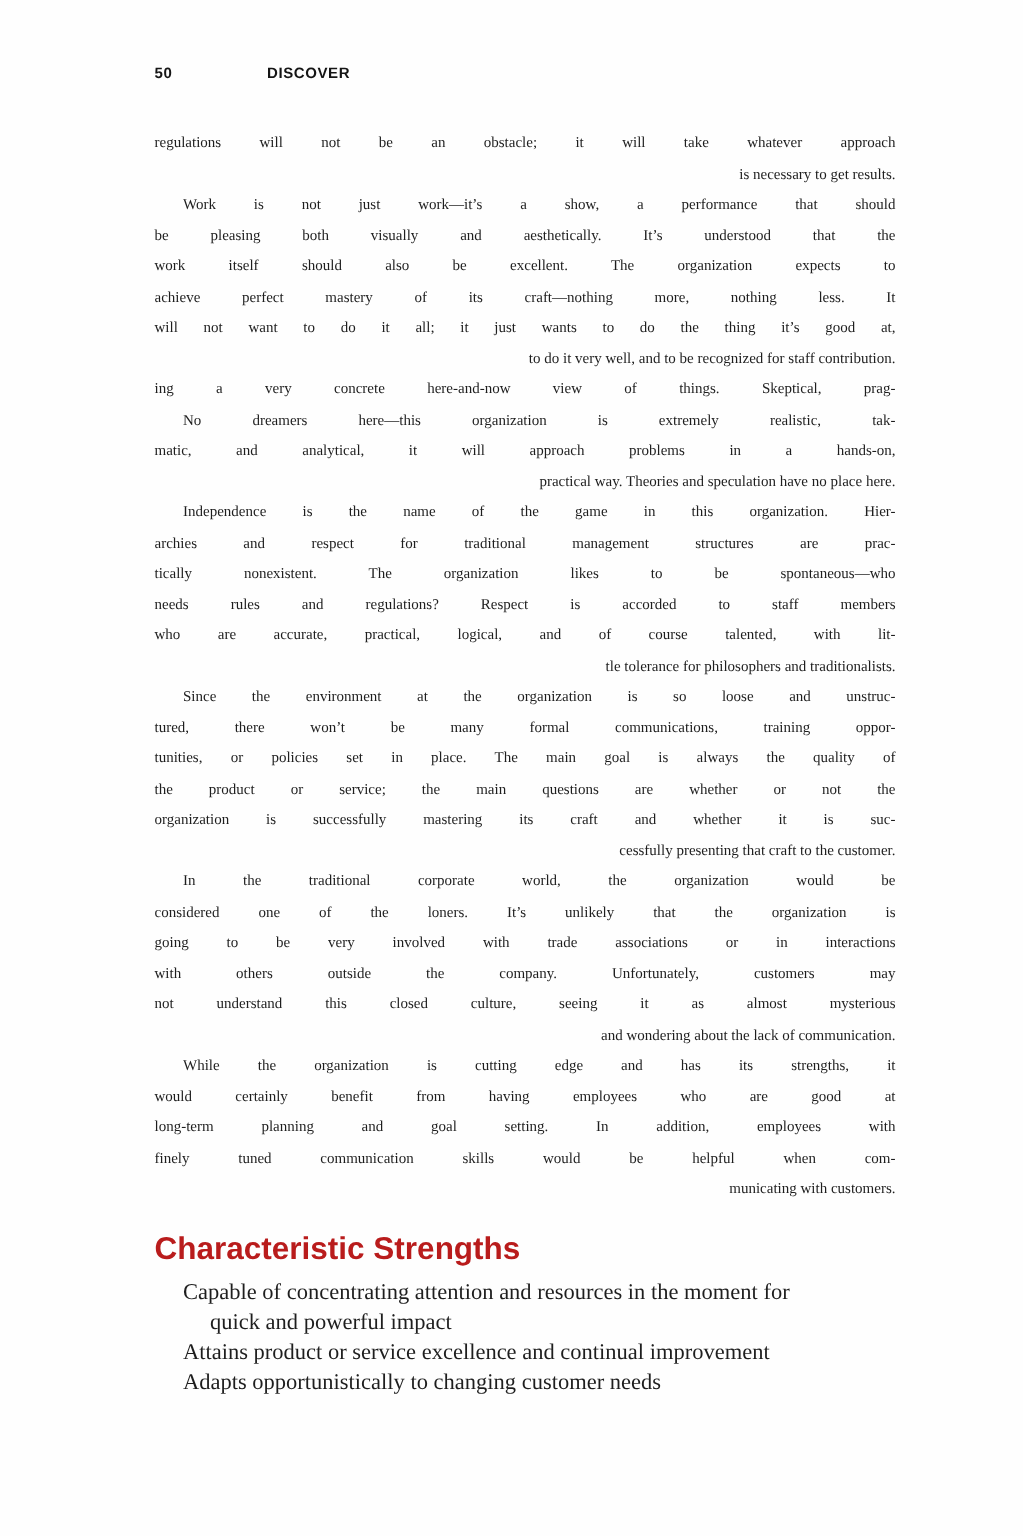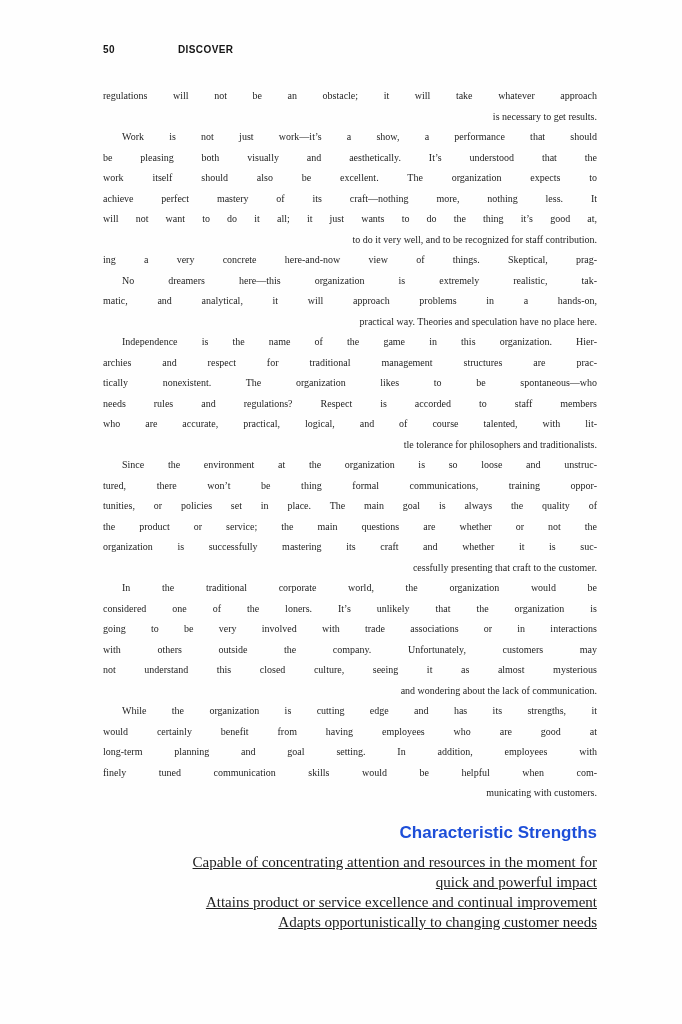--- a/index.html
+++ b/index.html
@@ -32,32 +32,31 @@
     line-height: 20.5px;
   }
   .para { margin: 0; }
   .line { text-align: right; }
   .line.just { text-align: justify; text-align-last: justify; }
   .line.indent { padding-left: 19px; }
   .section-heading {
     margin: 19px 0 0 0;
     font-family: "Liberation Sans", sans-serif;
     font-weight: bold;
-    font-size: 17px;
+    font-size: 21px;
     line-height: 20px;
-    color: #1d4ed8;
-    text-align: right;
+    color: #b91c1c;
   }
   .strengths-list {
     margin-top: 9px;
     margin-left: 19px;
     font-size: 15px;
     line-height: 20px;
   }
-  .item-line { text-align: right; text-decoration: underline; }
+  .item-line { text-align: left; }
   .item-line.hang { padding-left: 18px; }
 </style>
 </head>
 <body>
 
 <div class="page">
 
   <div class="running-head">
     <span class="page-num">50</span>
     <span class="book-title">DISCOVER</span>
@@ -85,21 +84,21 @@
       <div class="para">
         <div class="line just indent">Independence is the name of the game in this organization. Hier-</div>
         <div class="line just">archies and respect for traditional management structures are prac-</div>
         <div class="line just">tically nonexistent. The organization likes to be spontaneous—who</div>
         <div class="line just">needs rules and regulations? Respect is accorded to staff members</div>
         <div class="line just">who are accurate, practical, logical, and of course talented, with lit-</div>
         <div class="line">tle tolerance for philosophers and traditionalists.</div>
       </div>
       <div class="para">
         <div class="line just indent">Since the environment at the organization is so loose and unstruc-</div>
-        <div class="line just">tured, there won’t be thing formal communications, training oppor-</div>
+        <div class="line just">tured, there won’t be many formal communications, training oppor-</div>
         <div class="line just">tunities, or policies set in place. The main goal is always the quality of</div>
         <div class="line just">the product or service; the main questions are whether or not the</div>
         <div class="line just">organization is successfully mastering its craft and whether it is suc-</div>
         <div class="line">cessfully presenting that craft to the customer.</div>
       </div>
       <div class="para">
         <div class="line just indent">In the traditional corporate world, the organization would be</div>
         <div class="line just">considered one of the loners. It’s unlikely that the organization is</div>
         <div class="line just">going to be very involved with trade associations or in interactions</div>
         <div class="line just">with others outside the company. Unfortunately, customers may</div>

